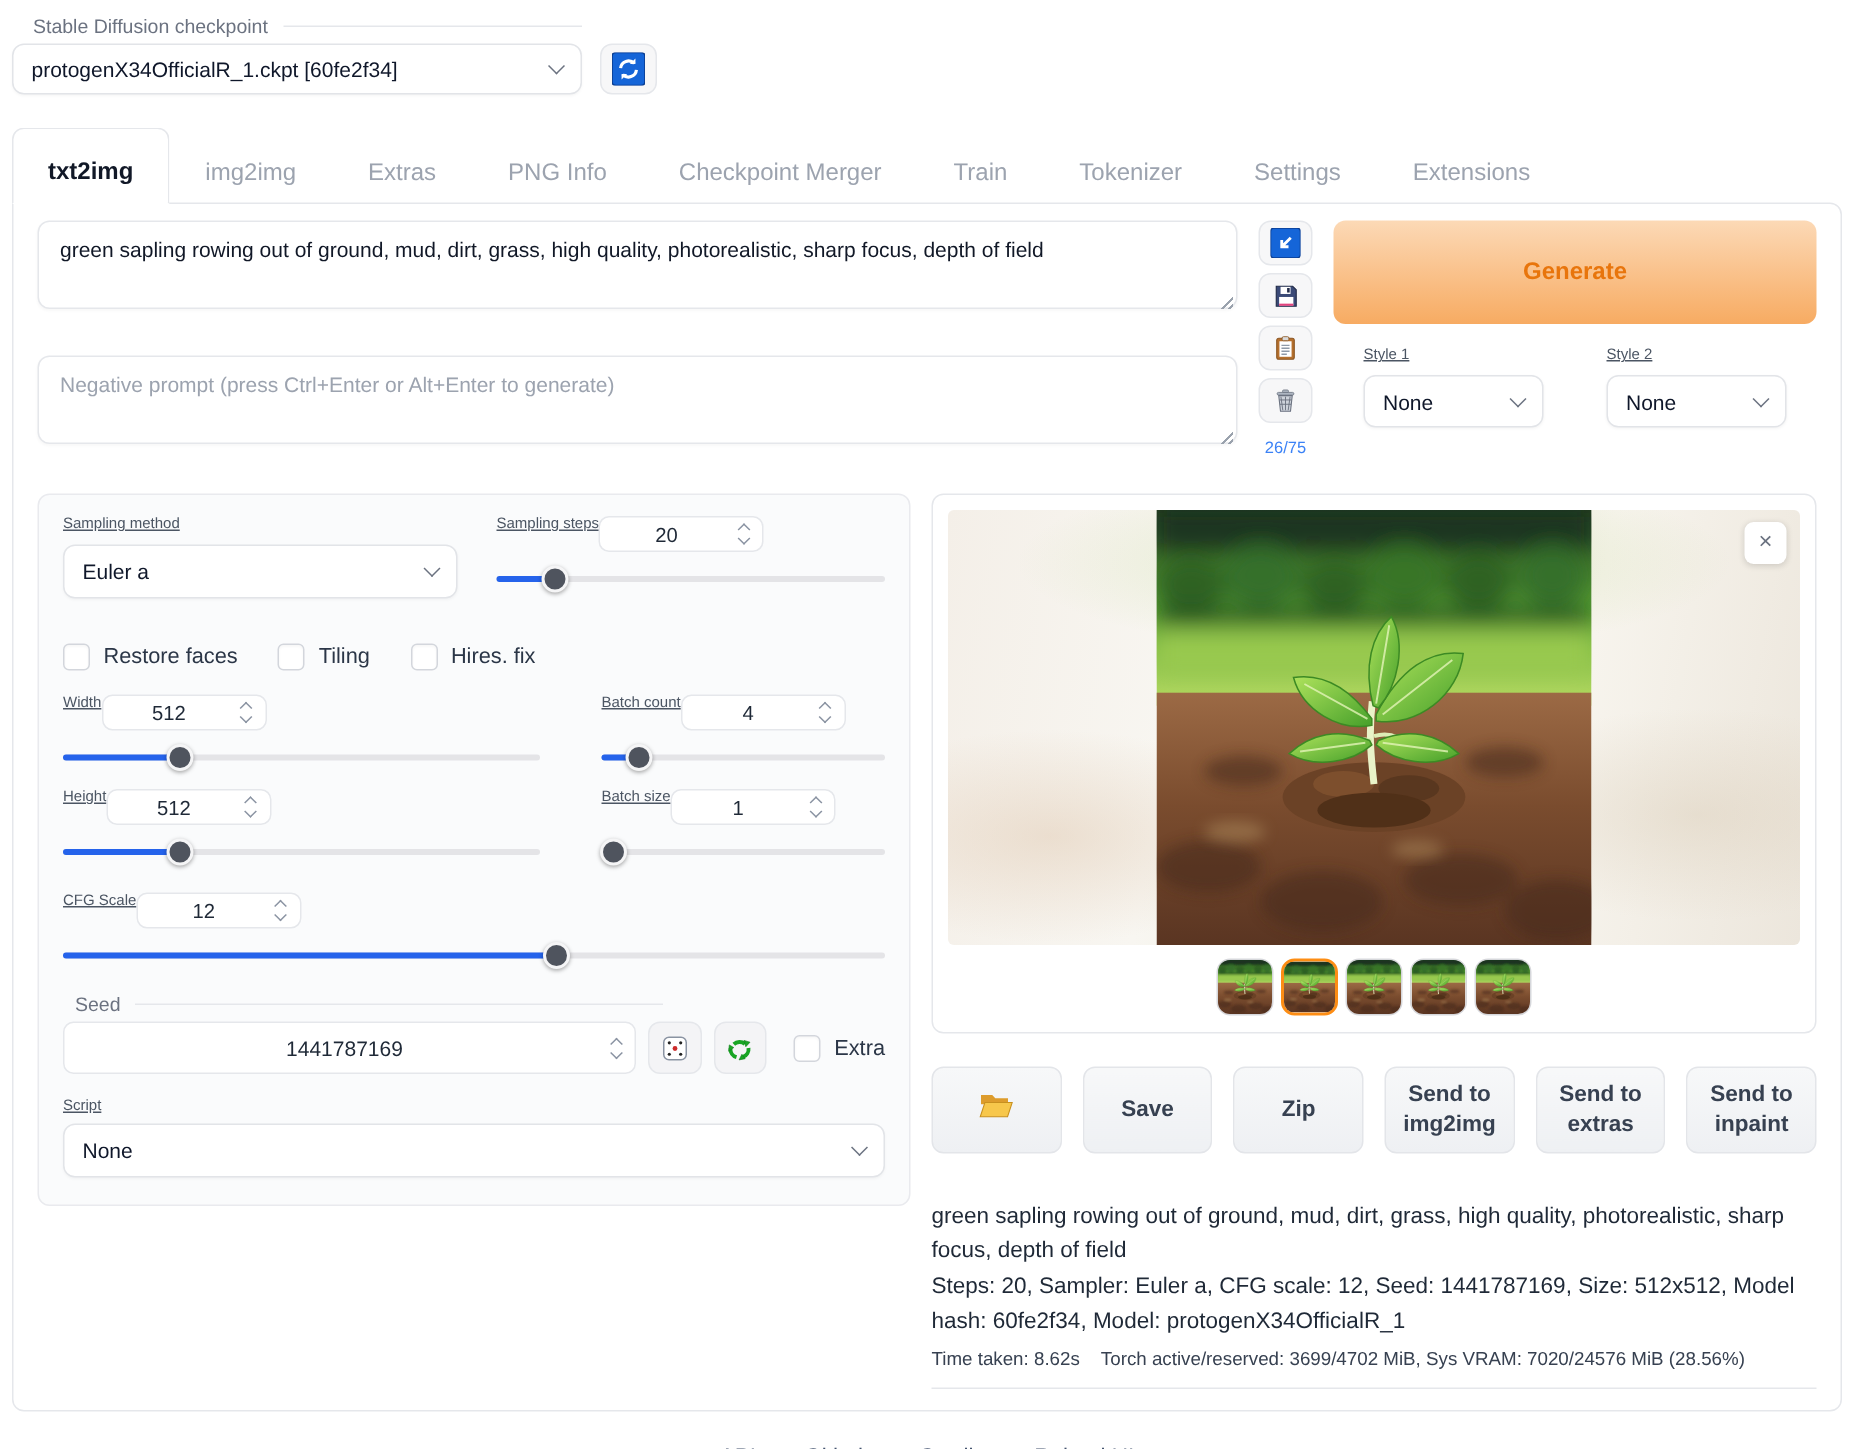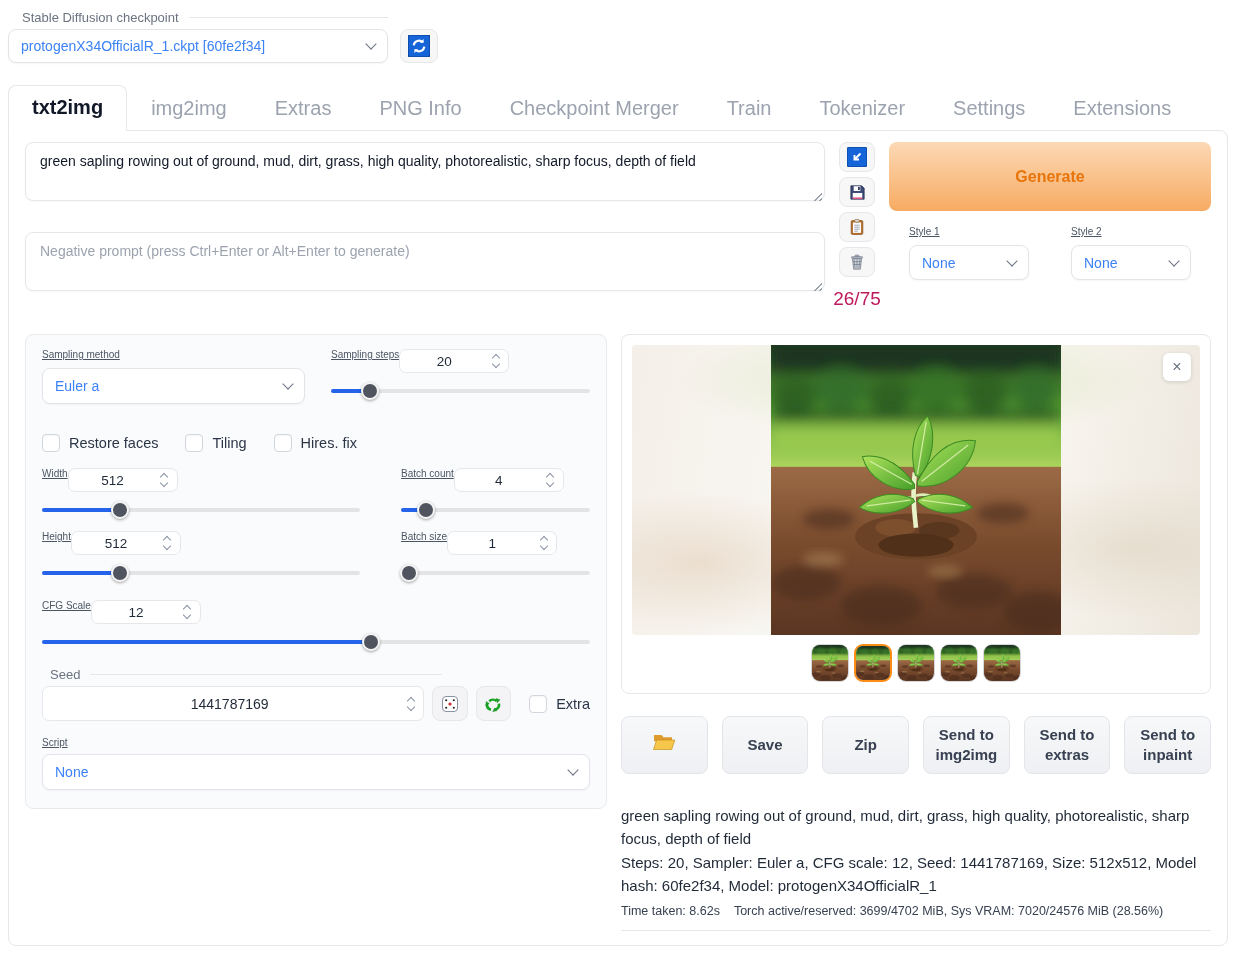--- a/index.html
+++ b/index.html
@@ -11,30 +11,30 @@
   }
   .page { width:1236px; position:relative; padding-top:10px; }
 
   
   .hdr { display:flex; align-items:flex-end; gap:12px; padding:0 8px; }
   .ckpt-group { width:380px; }
   .legend { display:flex; align-items:center; font-size:13px; color:#6b7280; margin-bottom:4px; padding-left:14px; }
   .legend::after { content:""; flex:1; height:1px; background:#e5e7eb; margin-left:10px; }
   .dd { display:flex; align-items:center; justify-content:space-between; background:#fff;
         border:1px solid #e2e4e8; border-radius:8px; height:34px; padding:0 12px;
-        font-size:14px; color:#3b82f6; box-shadow:0 1px 2px rgba(0,0,0,.04); cursor:pointer; }
+        font-size:14px; color:#0f172a; box-shadow:0 1px 2px rgba(0,0,0,.04); cursor:pointer; }
   .chev { width:8px; height:8px; border-right:1.6px solid #6b7280; border-bottom:1.6px solid #6b7280;
           transform:rotate(45deg); margin-top:-4px; flex:none; }
   .icon-btn { width:38px; height:34px; background:#f7f7f8; border:1px solid #e5e7eb; border-radius:8px;
               display:flex; align-items:center; justify-content:center; cursor:pointer; }
 
   
   .tab-bar { display:flex; padding-left:8px; margin-top:22px; position:relative; z-index:2; }
   .tab { background:transparent; border:1px solid transparent; border-bottom:none;
-         border-radius:8px 8px 0 0; padding:10px 23px 11px; font-size:20px; color:#9ca3af;
+         border-radius:8px 8px 0 0; padding:20px 23px 11px; font-size:16px; color:#9ca3af;
          font-family:inherit; cursor:pointer; margin-bottom:-1px; }
   .tab.active { background:#fff; border-color:#e5e7eb; border-bottom:1px solid #fff;
                 color:#111827; font-weight:700; }
 
   
   .main { margin:0 8px; background:#fff; border:1px solid #e5e7eb; border-radius:0 8px 8px 8px;
           padding:11px 16px 14px; position:relative; z-index:1; }
 
   
   .row1 { display:flex; gap:13px; }
@@ -43,21 +43,21 @@
   textarea { width:100%; height:59px; border:1px solid #e5e7eb; border-radius:8px; padding:10px 14px;
              font-family:inherit; font-size:14px; color:#111827; resize:none; outline:none;
              box-shadow:0 1px 2px rgba(0,0,0,.03); }
   textarea::placeholder { color:#9ca3af; }
   .grip { position:absolute; right:3px; bottom:3px; width:10px; height:10px;
           background:repeating-linear-gradient(135deg,transparent 0 2px,#9aa2ad 2px 3.2px);
           clip-path:polygon(100% 0,100% 100%,0 100%); }
   .tools-col { width:38px; display:flex; flex-direction:column; gap:5px; align-items:center; }
   .tool-btn { width:36px; height:30px; background:#f7f7f8; border:1px solid #e5e7eb; border-radius:8px;
               display:flex; align-items:center; justify-content:center; cursor:pointer; }
-  .token-counter { font-size:19px; color:#be185d; margin-top:6px; }
+  .token-counter { font-size:11px; color:#3b82f6; margin-top:6px; }
   .gen-col { width:322px; }
   .generate-btn { width:100%; height:69px; border:none; border-radius:8px; cursor:pointer;
                   background:linear-gradient(180deg,#fcd9b6 0%,#f7ab62 100%);
                   color:#e8750c; font-weight:700; font-size:16px; font-family:inherit; }
   .styles-row { display:flex; justify-content:space-between; padding:0 20px; margin-top:15px; }
   .style-group { width:120px; }
   .field-label { font-size:10px; color:#4b5563; margin-bottom:8px; display:block;text-decoration:underline; }
   .style-group .dd { height:35px; }
 
   

